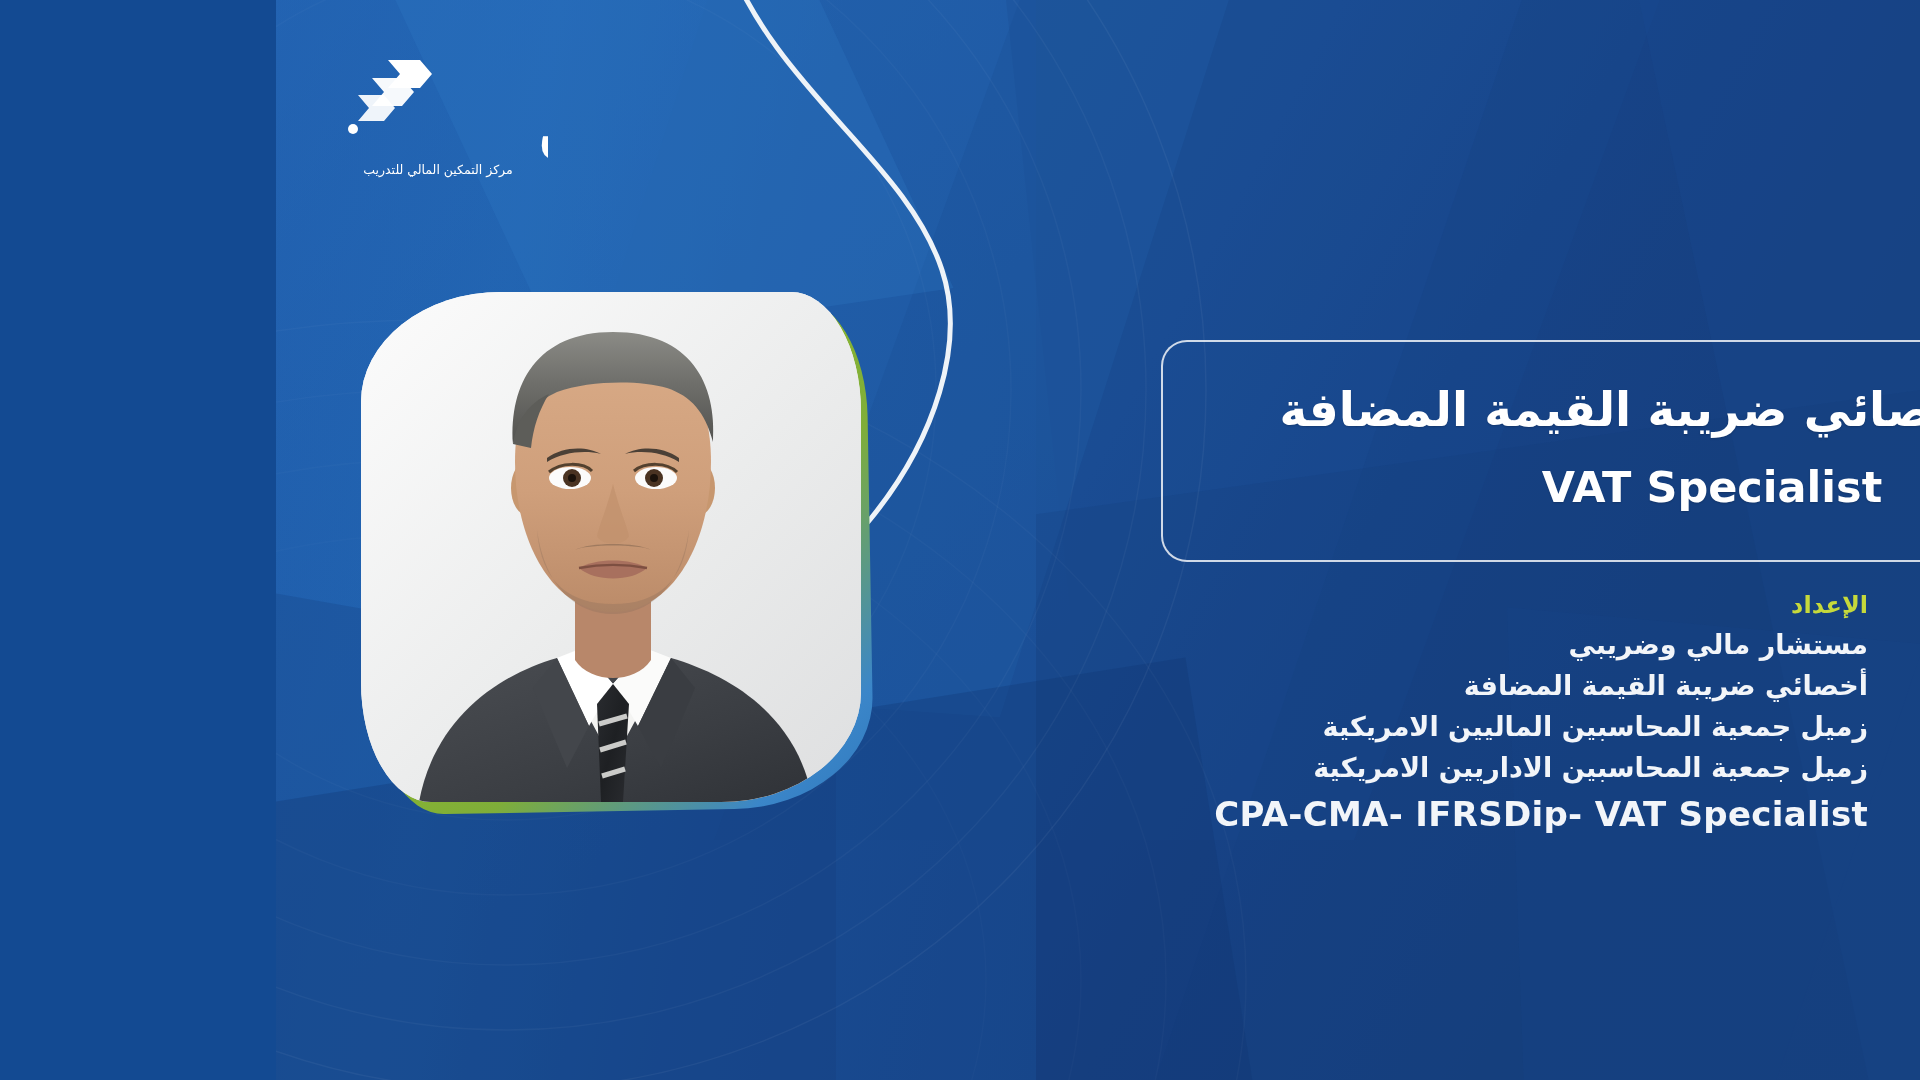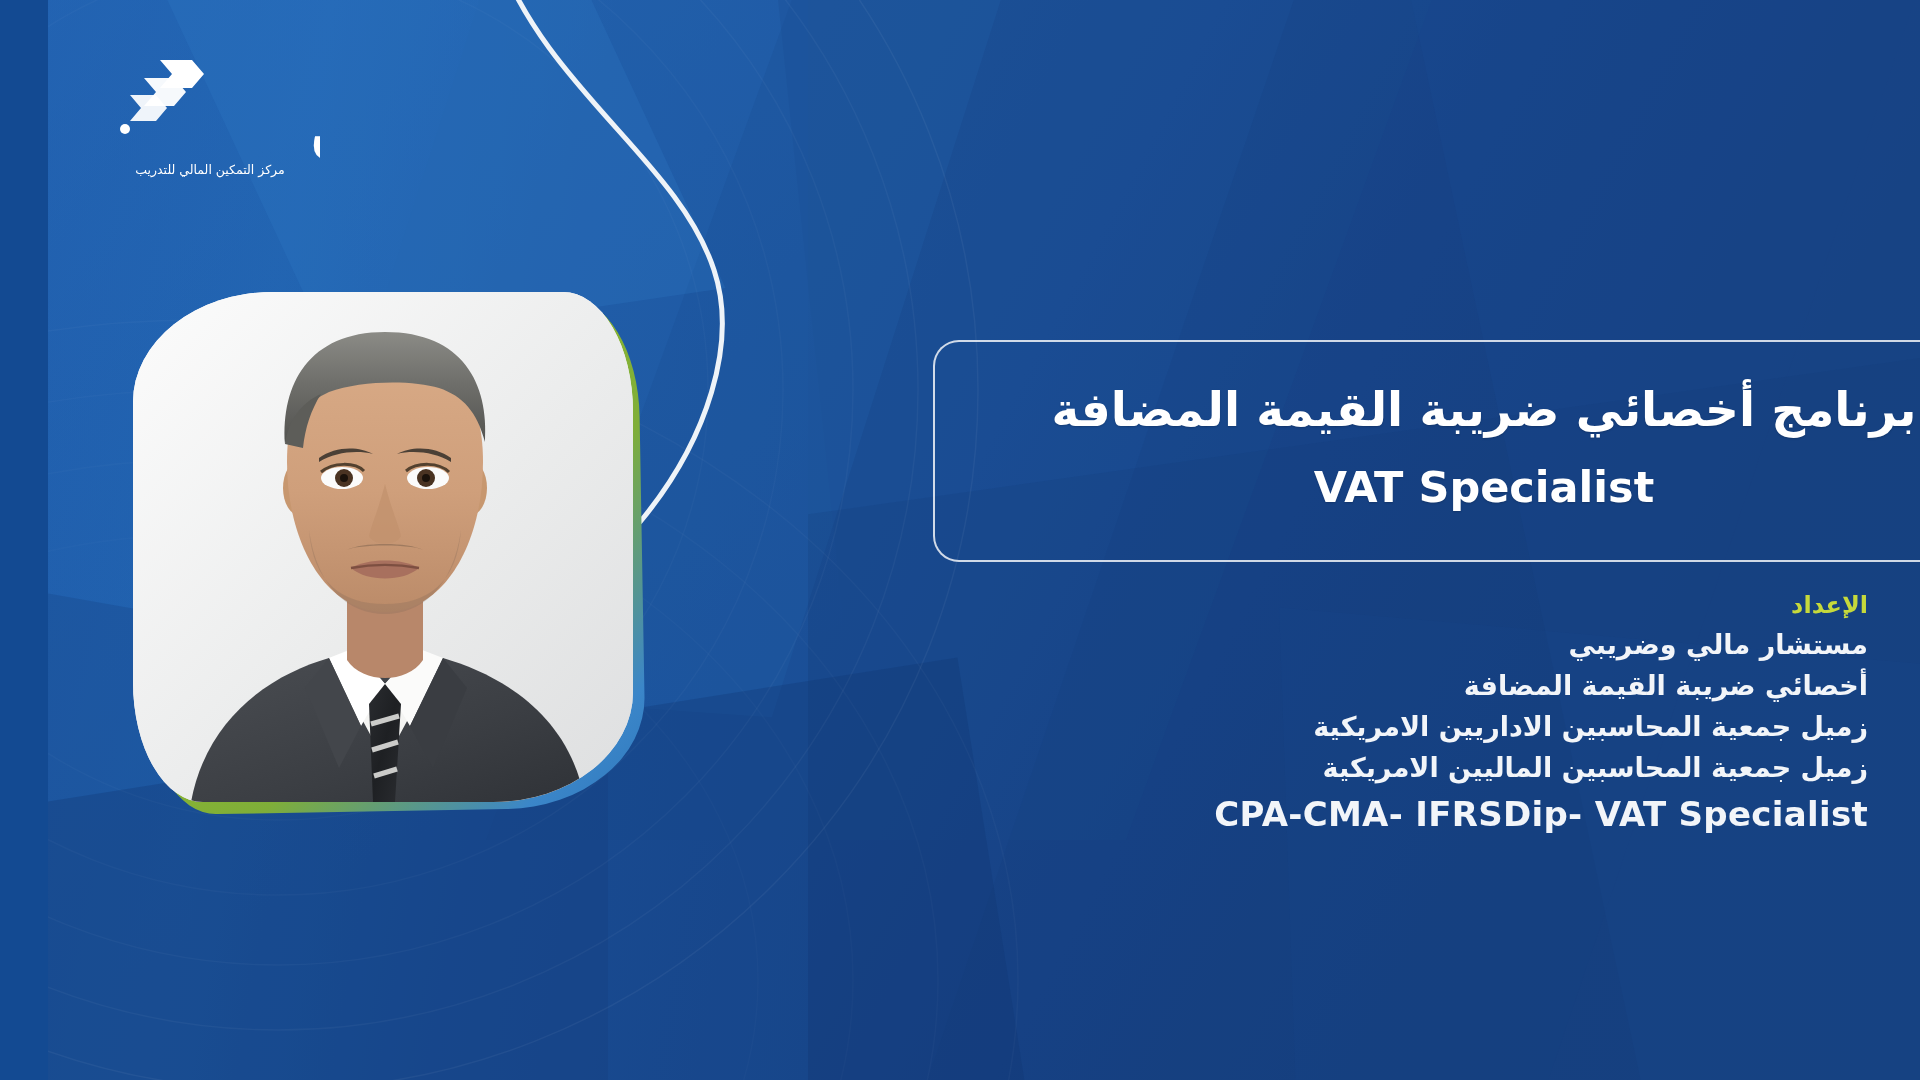--- a/index.html
+++ b/index.html
@@ -1,21 +1,21 @@
 <!DOCTYPE html>
 <html lang="ar" dir="rtl"><head>
 <meta charset="utf-8">
 <style>
   html,body{margin:0;padding:0;}
   body{
     width:1920px;height:1080px;overflow:hidden;
     font-family:"DejaVu Sans","Liberation Sans",sans-serif;
     background:#134a92;
   }
-  #stage{position:relative;width:1872px;height:1080px;overflow:hidden;}
+  #stage{position:relative;width:1644px;height:1080px;overflow:hidden;}
 
   
   .bg-base{
     position:absolute;inset:0;
     background:
       linear-gradient(118deg,#1b4d96 0%,#1b4d96 22%,#1d5196 32%,#1a4b92 48%,#184489 62%,#17407f 80%,#16407e 100%);
   }
   .bg-left-lighter{
     position:absolute;left:0;top:0;width:760px;height:1080px;
     background:linear-gradient(100deg,#1e5aa8 0%,#2061ad 30%,#1d55a0 60%,#1b4e96 100%);
@@ -278,18 +278,18 @@
 
   <div class="title-card">
     <div class="title-ar">برنامج أخصائي ضريبة القيمة المضافة</div>
     <div class="title-en">VAT Specialist</div>
   </div>
 
   <div class="presenter">
     <div class="prep-label">الإعداد</div>
     <p class="cred">مستشار مالي وضريبي</p>
     <p class="cred">أخصائي ضريبة القيمة المضافة</p>
+    <p class="cred">زميل جمعية المحاسبين الماليين الامريكية</p>
     <p class="cred">زميل جمعية المحاسبين الاداريين الامريكية</p>
-    <p class="cred">زميل جمعية المحاسبين الماليين الامريكية</p>
     <p class="cred en">CPA-CMA- IFRSDip- VAT Specialist</p>
   </div>
 
 </div>
 
 </body></html>

